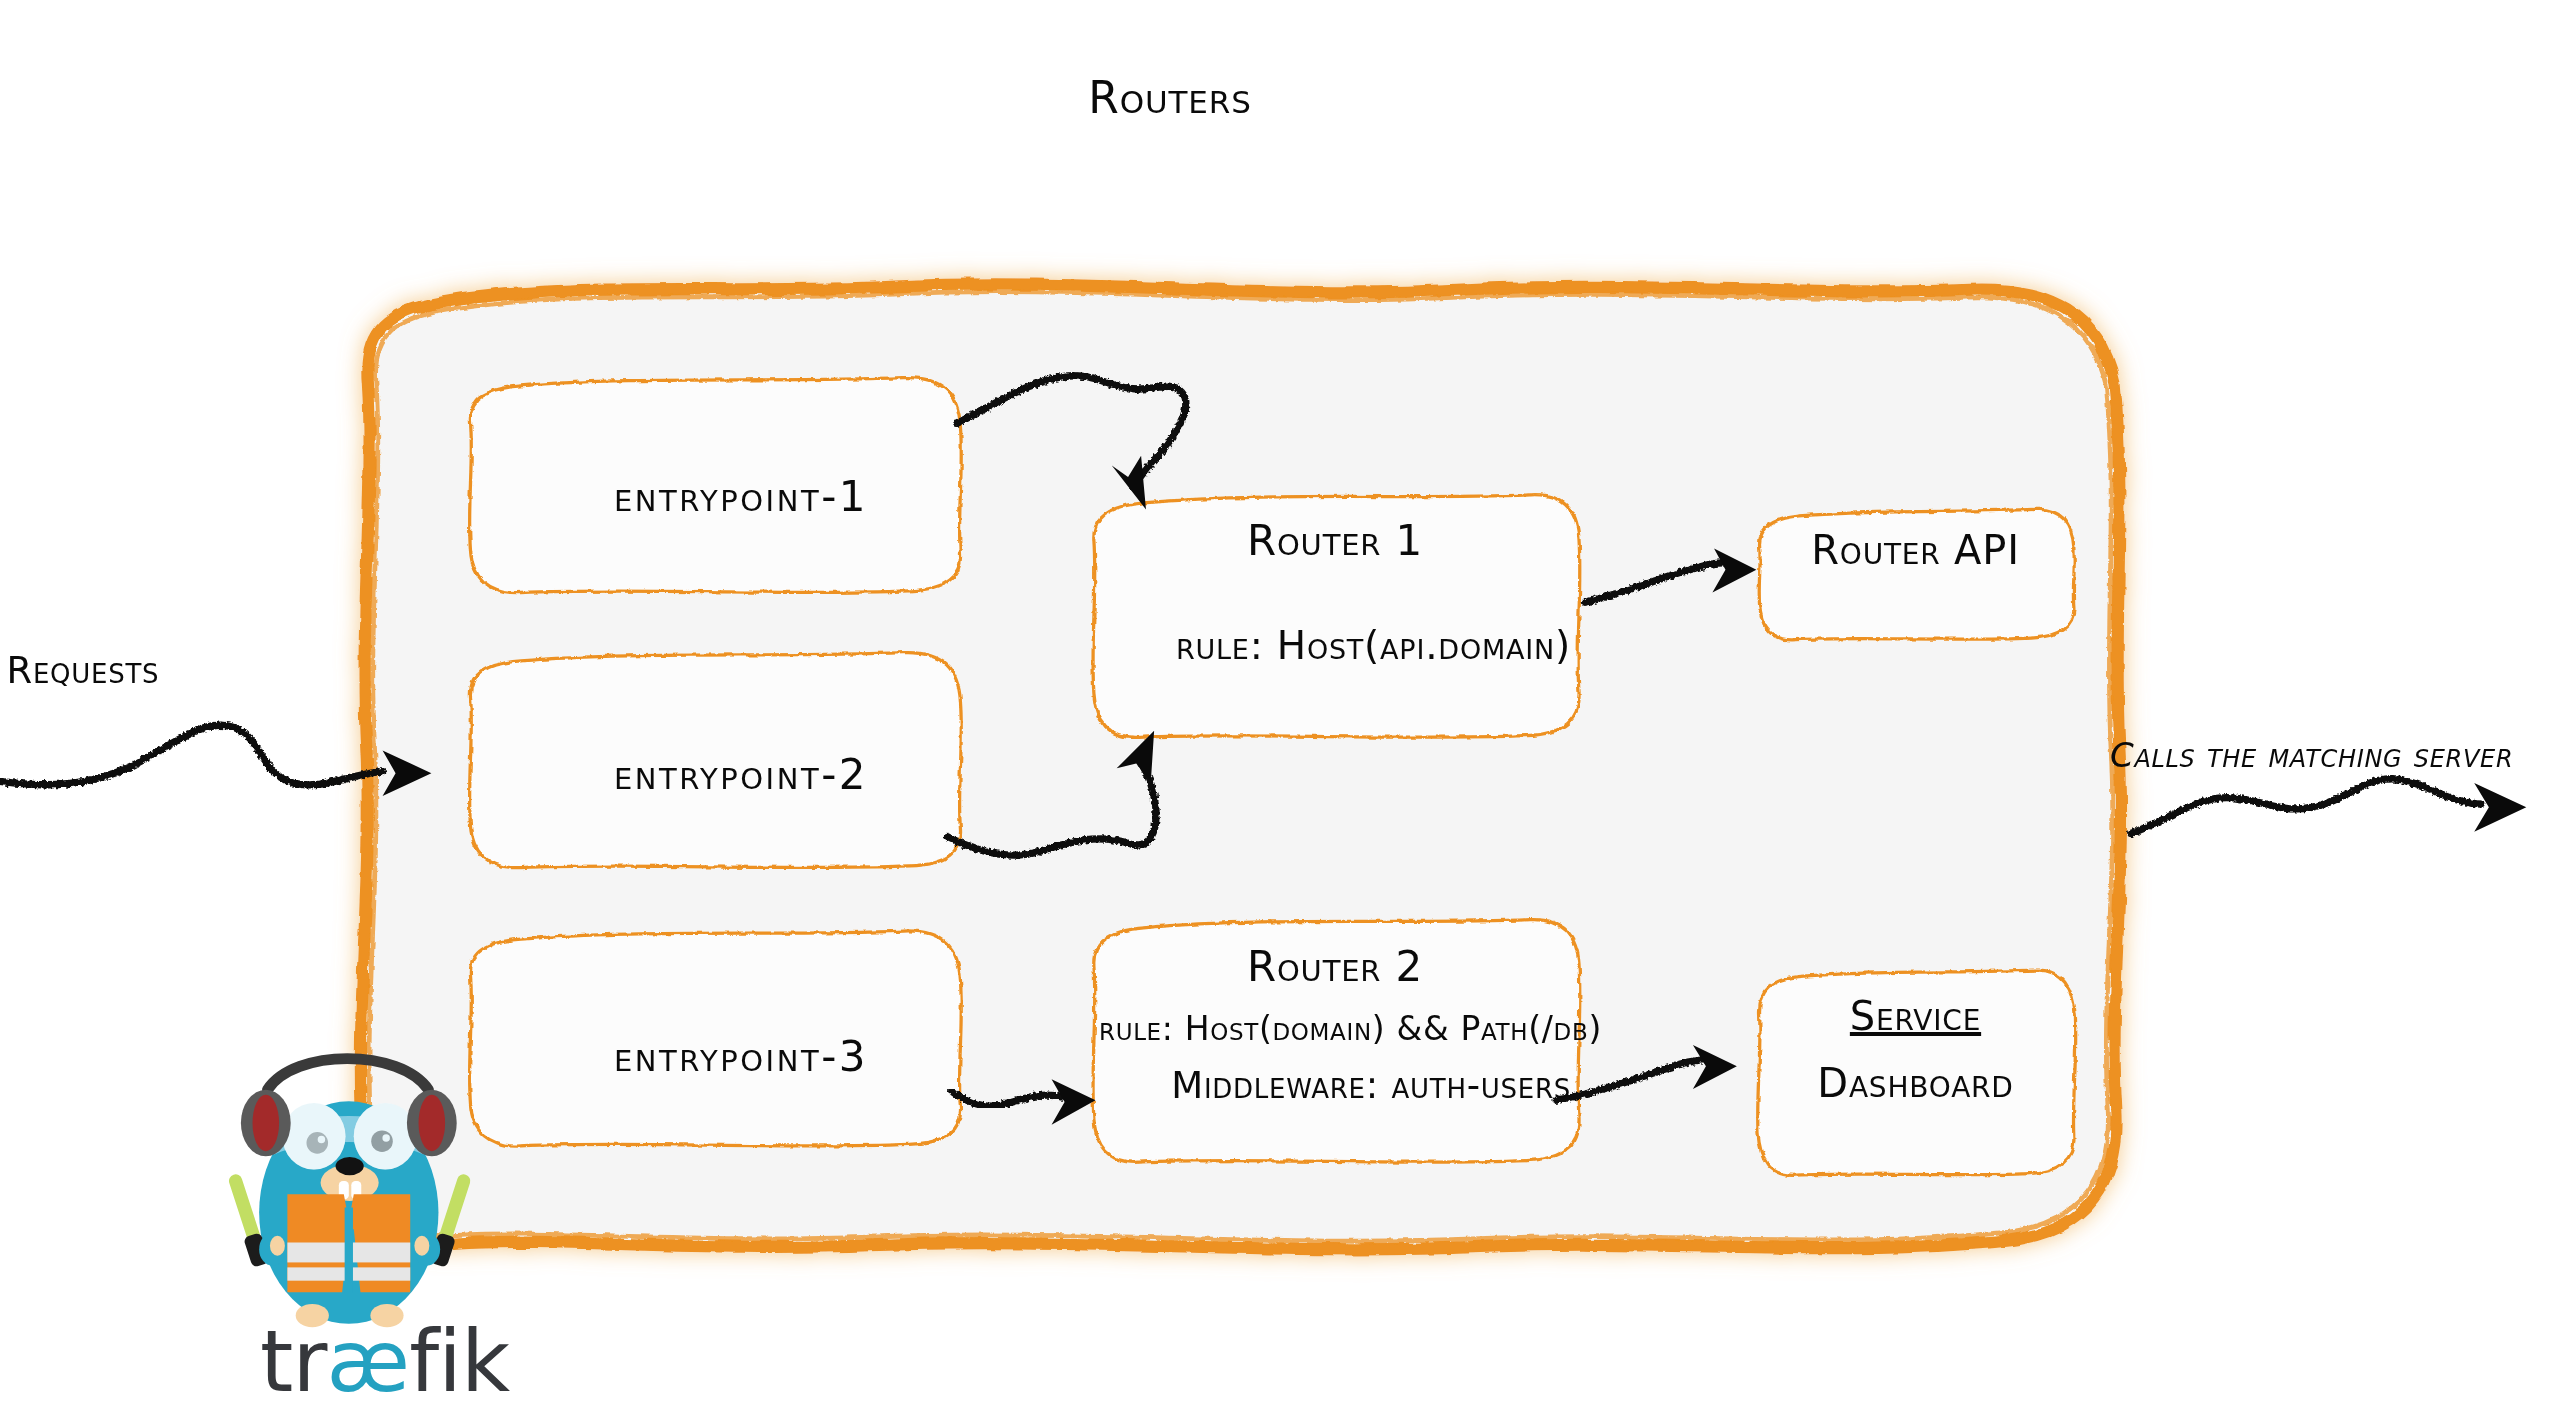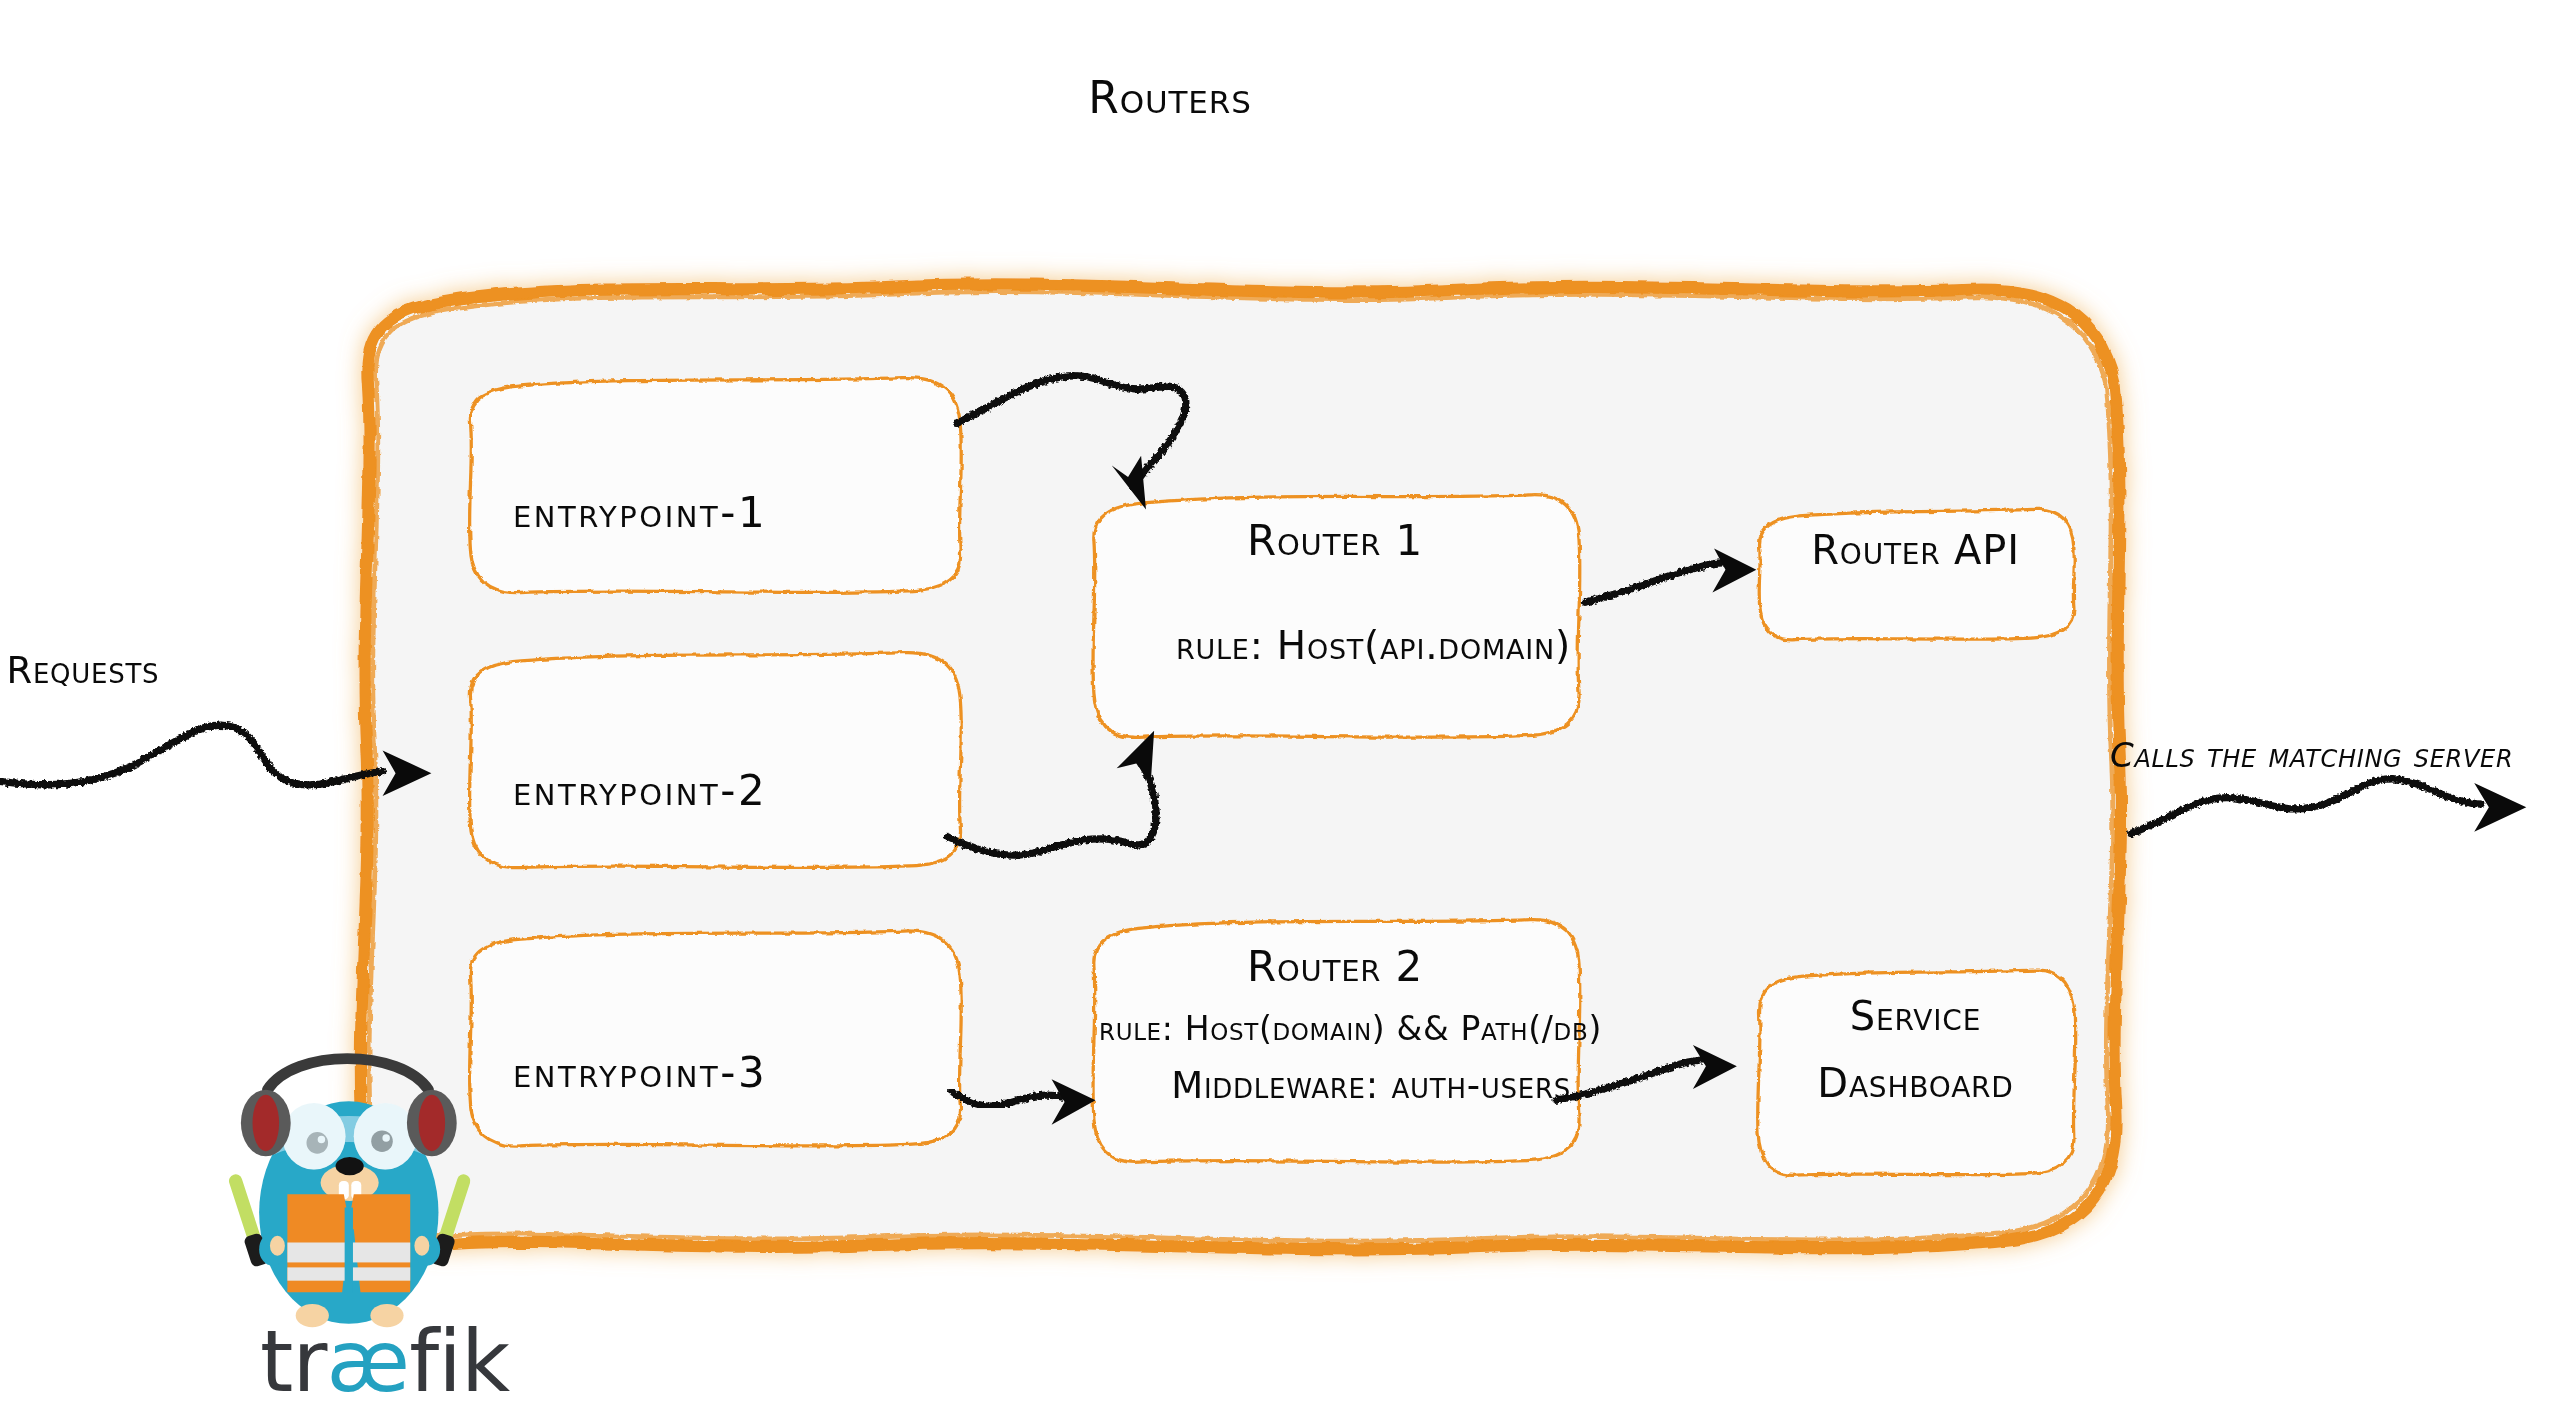--- a/index.html
+++ b/index.html
@@ -52,23 +52,23 @@
   }
 
   #label-calls {
     left: 2110px; top: 735px;
     font-size: 34px;
     font-style: italic;
   }
 
   .ep-label {
     width: 456px;
+    text-align: center;
     font-size: 42px;
     letter-spacing: 0.06em;
-    margin-top: 16px;
   }
   #ep1-label { left: 513px; top: 472px; }
   #ep2-label { left: 513px; top: 750px; }
   #ep3-label { left: 513px; top: 1032px; }
 
   .rt-title {
     width: 472px;
     text-align: center;
     font-size: 42px;
   }
@@ -82,21 +82,21 @@
   #r1-rule { left: 1099px; top: 623px; font-size: 39px; }
   #r2-rule { left: 1099px; top: 1009px; font-size: 33px; }
   #r2-mw   { left: 1099px; top: 1064px; font-size: 37px; }
 
   .svc-label {
     width: 309px;
     text-align: center;
     font-size: 40px;
   }
   #svc1-label { left: 1761px; top: 527px; }
-  #svc2-l1 { left: 1761px; top: 993px; }
+  #svc2-l1 { left: 1761px; top: 993px; text-decoration: underline; }
   #svc2-l2 { left: 1761px; top: 1060px; }
 
   
   #traefik-wordmark {
     position: absolute;
     left: 260px;
     top: 1312px;
     font-family: "DejaVu Sans", sans-serif;
     font-size: 85px;
     font-weight: 400;

